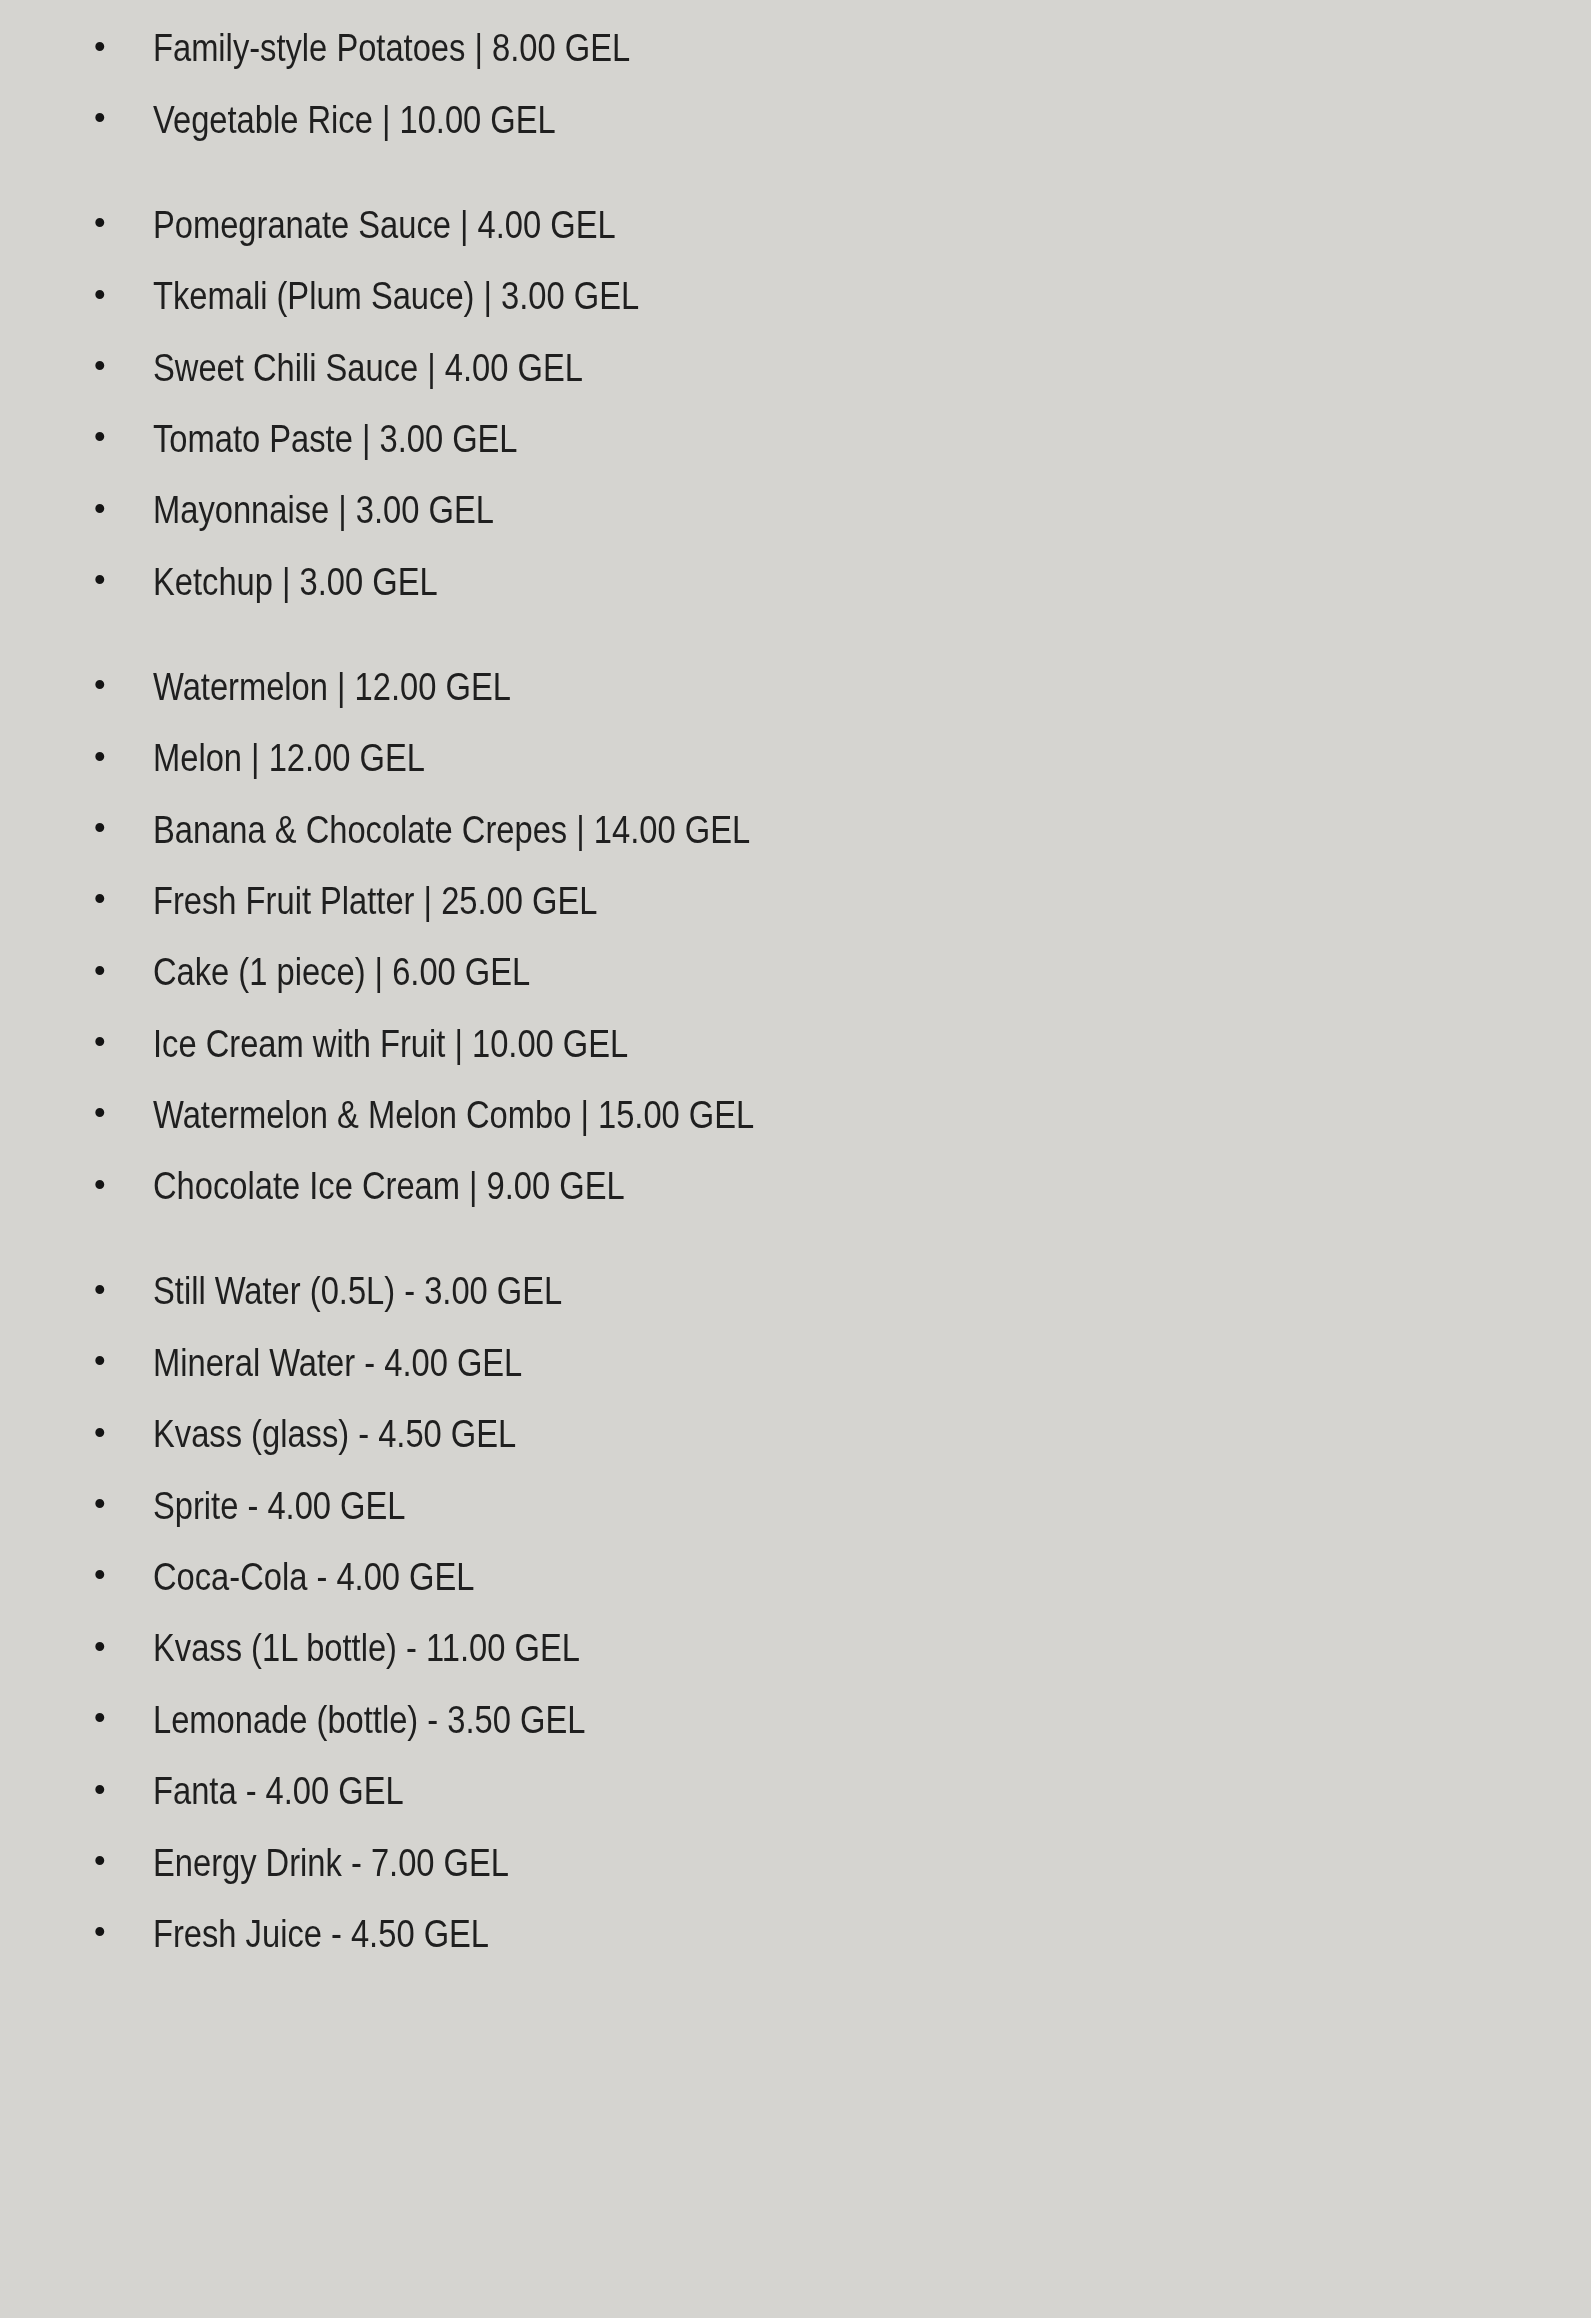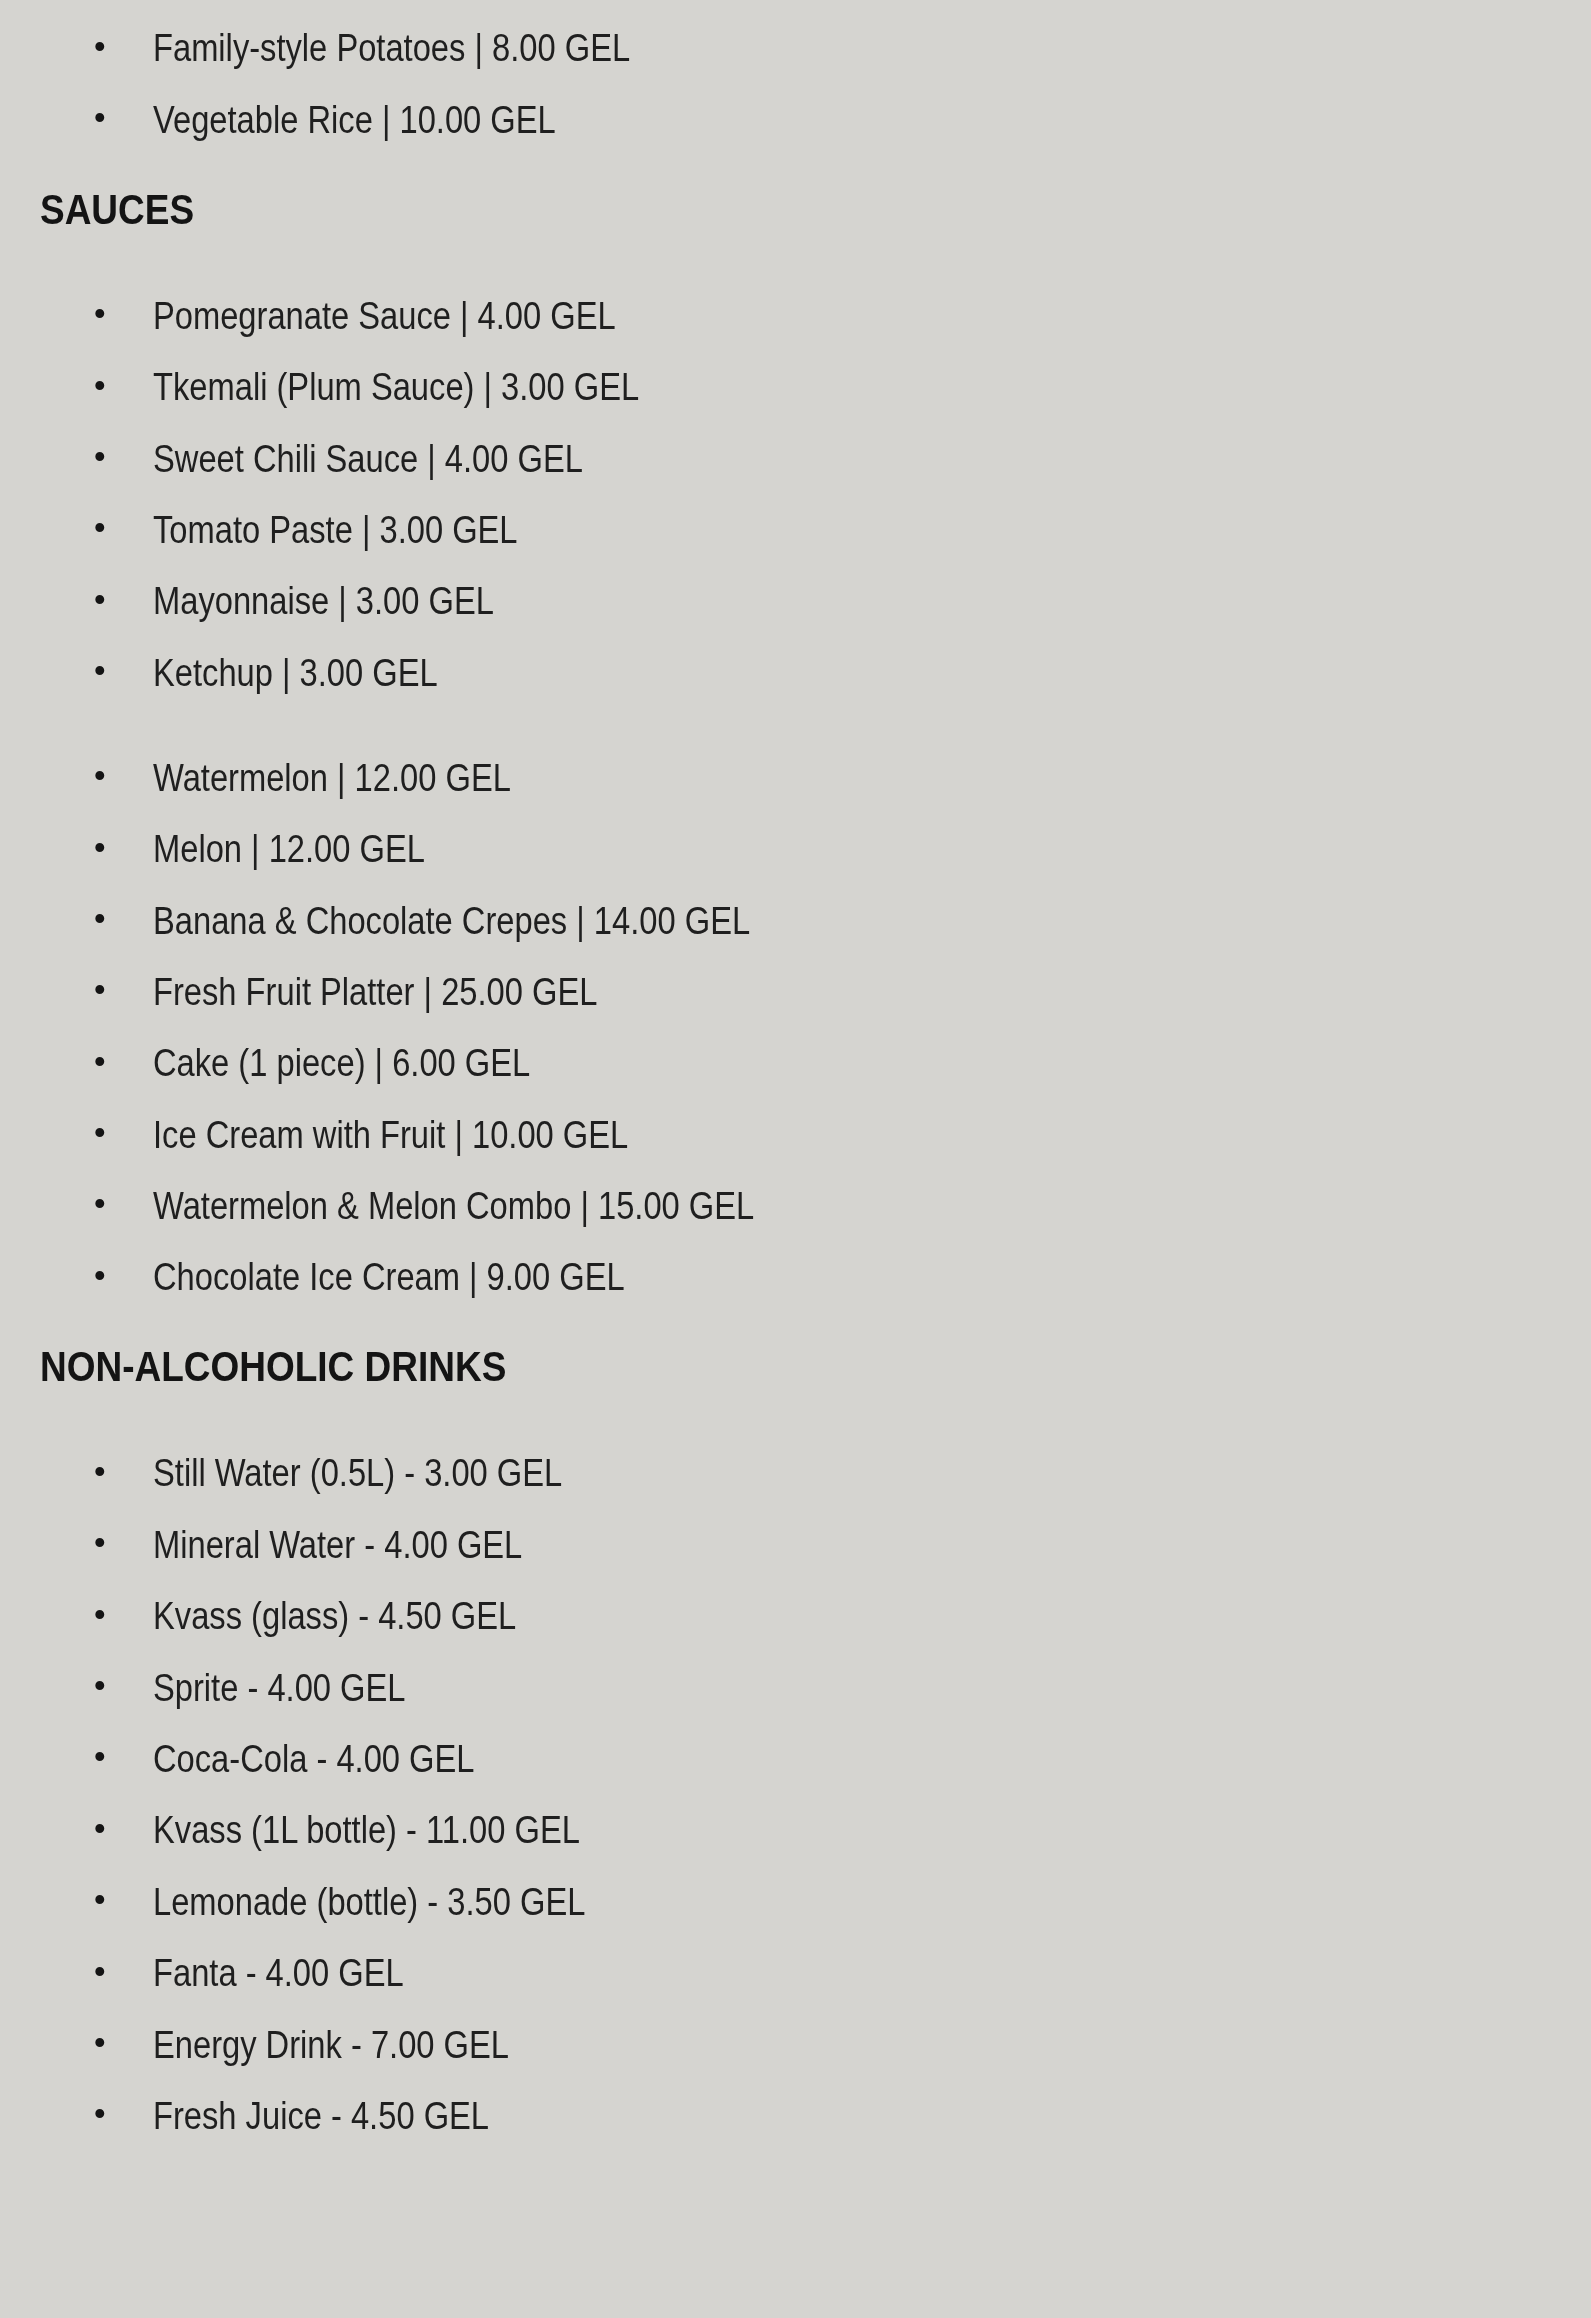--- a/index.html
+++ b/index.html
@@ -66,21 +66,20 @@
 
 <div class="page">
   <div id="menu-root">
       <div class="menu-section">
         <ul>
           <li><span class="bullet">•</span><span class="txt">Family-style Potatoes | 8.00 GEL</span></li>
           <li><span class="bullet">•</span><span class="txt">Vegetable Rice | 10.00 GEL</span></li>
         </ul>
       </div>
       <div class="menu-section">
-        <h2><span class="txt">SAUCES</span></h2>
         <ul>
           <li><span class="bullet">•</span><span class="txt">Pomegranate Sauce | 4.00 GEL</span></li>
           <li><span class="bullet">•</span><span class="txt">Tkemali (Plum Sauce) | 3.00 GEL</span></li>
           <li><span class="bullet">•</span><span class="txt">Sweet Chili Sauce | 4.00 GEL</span></li>
           <li><span class="bullet">•</span><span class="txt">Tomato Paste | 3.00 GEL</span></li>
           <li><span class="bullet">•</span><span class="txt">Mayonnaise | 3.00 GEL</span></li>
           <li><span class="bullet">•</span><span class="txt">Ketchup | 3.00 GEL</span></li>
         </ul>
       </div>
       <div class="menu-section">
@@ -89,21 +88,20 @@
           <li><span class="bullet">•</span><span class="txt">Melon | 12.00 GEL</span></li>
           <li><span class="bullet">•</span><span class="txt">Banana &amp; Chocolate Crepes | 14.00 GEL</span></li>
           <li><span class="bullet">•</span><span class="txt">Fresh Fruit Platter | 25.00 GEL</span></li>
           <li><span class="bullet">•</span><span class="txt">Cake (1 piece) | 6.00 GEL</span></li>
           <li><span class="bullet">•</span><span class="txt">Ice Cream with Fruit | 10.00 GEL</span></li>
           <li><span class="bullet">•</span><span class="txt">Watermelon &amp; Melon Combo | 15.00 GEL</span></li>
           <li><span class="bullet">•</span><span class="txt">Chocolate Ice Cream | 9.00 GEL</span></li>
         </ul>
       </div>
       <div class="menu-section">
-        <h2><span class="txt">NON-ALCOHOLIC DRINKS</span></h2>
         <ul>
           <li><span class="bullet">•</span><span class="txt">Still Water (0.5L) - 3.00 GEL</span></li>
           <li><span class="bullet">•</span><span class="txt">Mineral Water - 4.00 GEL</span></li>
           <li><span class="bullet">•</span><span class="txt">Kvass (glass) - 4.50 GEL</span></li>
           <li><span class="bullet">•</span><span class="txt">Sprite - 4.00 GEL</span></li>
           <li><span class="bullet">•</span><span class="txt">Coca-Cola - 4.00 GEL</span></li>
           <li><span class="bullet">•</span><span class="txt">Kvass (1L bottle) - 11.00 GEL</span></li>
           <li><span class="bullet">•</span><span class="txt">Lemonade (bottle) - 3.50 GEL</span></li>
           <li><span class="bullet">•</span><span class="txt">Fanta - 4.00 GEL</span></li>
           <li><span class="bullet">•</span><span class="txt">Energy Drink - 7.00 GEL</span></li>

